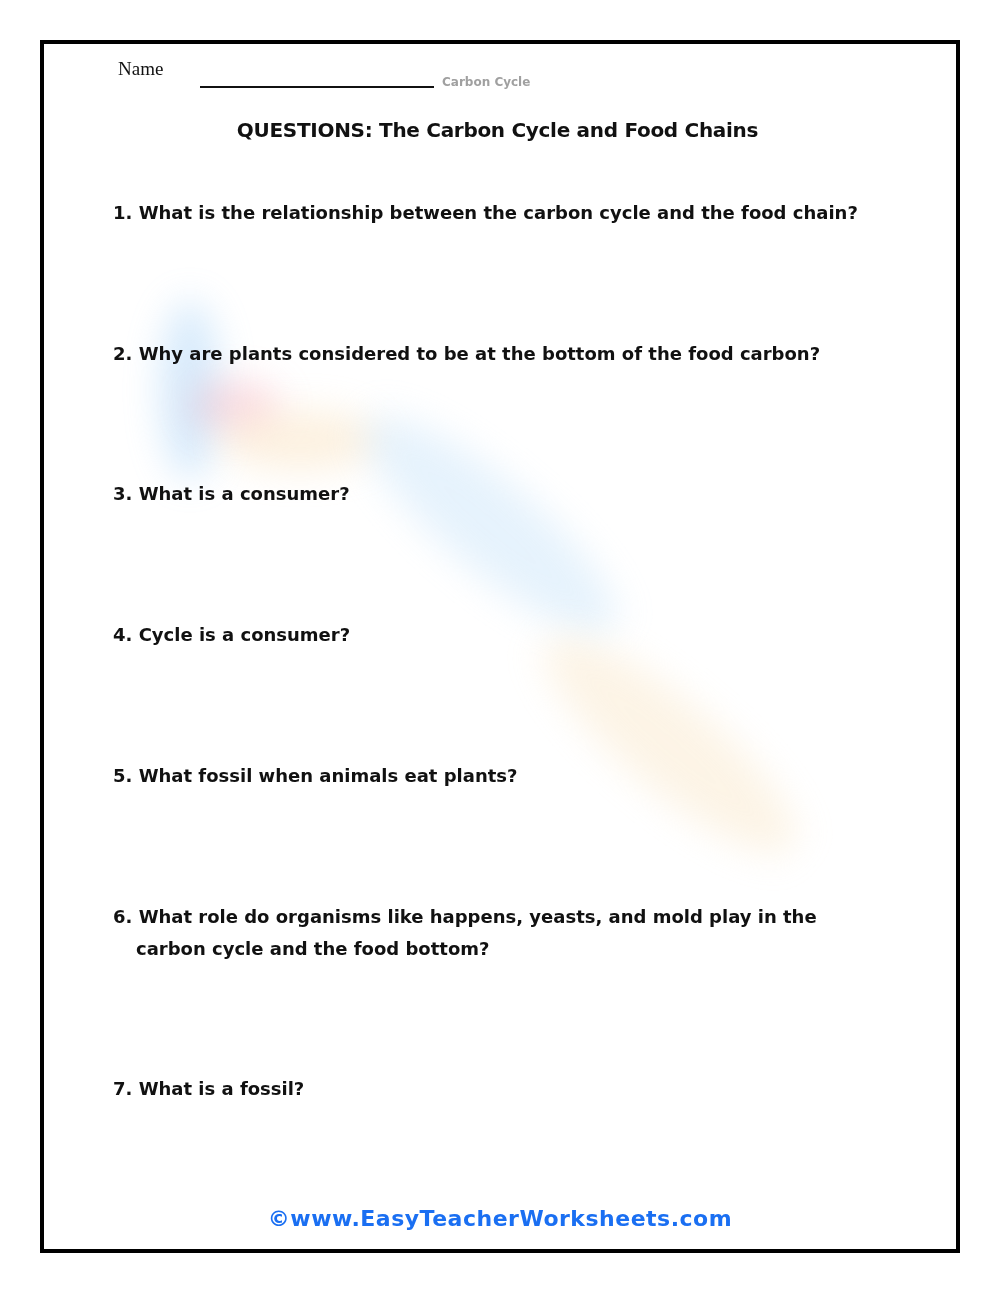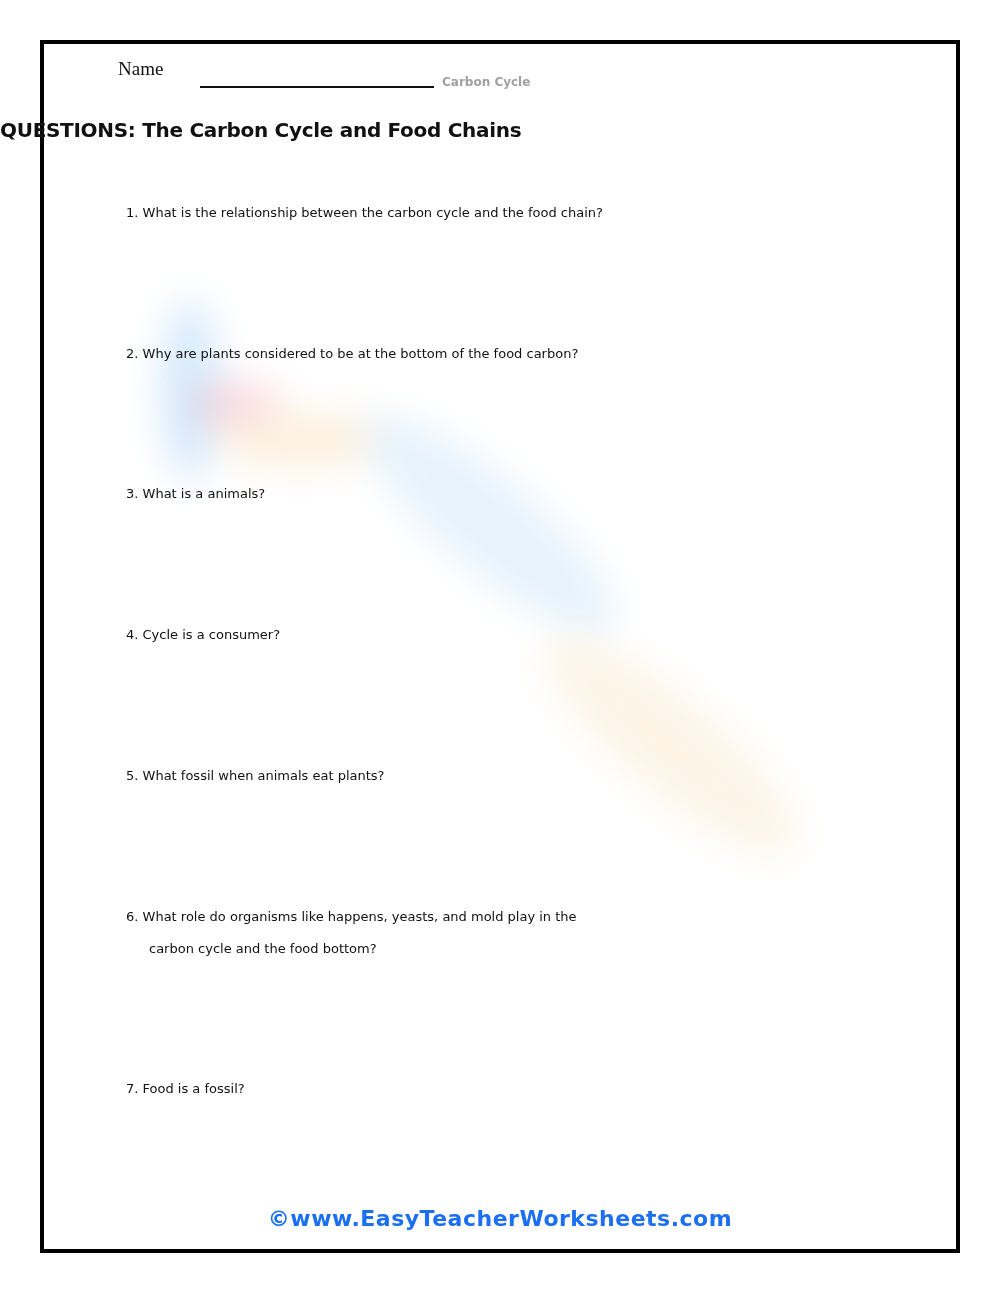--- a/index.html
+++ b/index.html
@@ -6,22 +6,22 @@
   body { width: 1000px; height: 1294px; position: relative; overflow: hidden; font-family: "DejaVu Sans", sans-serif; color: #111; }
   .page-border {
     position: absolute; left: 40px; top: 40px; width: 912px; height: 1205px;
     border: 4px solid #000; box-sizing: content-box;
   }
   .watermark { position: absolute; pointer-events: none; }
   .wm-blob { position: absolute; border-radius: 50%; filter: blur(18px); opacity: 0.35; }
   .name-label { position: absolute; left: 118px; top: 58px; font-size: 19px; font-family: Liberation Serif, serif; color: #111; }
   .name-line { position: absolute; left: 200px; top: 86px; width: 234px; height: 0; border-bottom: 2px solid #111; }
   .topic-label { position: absolute; left: 442px; top: 63px; font-size: 12px; font-weight: bold; color: #a0a0a0; font-family: "DejaVu Sans", sans-serif; margin-top: 12px; }
-  .title { position: absolute; left: 0; width: 995px; top: 118px; text-align: left; font-size: 20px; font-weight: bold; letter-spacing: -0.3px; }
-  .question { position: absolute; left: 126px; font-size: 13px; line-height: 32px; width: 780px; }
+  .title { position: absolute; left: 0; width: 995px; top: 118px; text-align: center; font-size: 20px; font-weight: bold; letter-spacing: -0.3px; }
+  .question { position: absolute; left: 113px; font-size: 18px; line-height: 32px; width: 780px; font-weight: bold; }
   .question .num { display: inline-block; }
   .question .cont { padding-left: 23px; display: block; }
   .footer { position: absolute; left: 0; width: 1000px; top: 1206px; text-align: center; font-size: 22px; font-weight: bold; color: #1a6ff2; letter-spacing: 0.5px; }
 </style>
 </head>
 <body>
 
 <div class="page-border"></div>
 
 <div class="watermark" style="left:130px; top:280px; width:780px; height:700px;">
@@ -43,37 +43,37 @@
   <span>What is the relationship between the carbon cycle and the food chain?</span>
 </div>
 
 <div class="question" style="top:338px;">
   <span class="num">2.</span>
   <span>Why are plants considered to be at the bottom of the food carbon?</span>
 </div>
 
 <div class="question" style="top:478px;">
   <span class="num">3.</span>
-  <span>What is a animals?</span>
+  <span>What is a consumer?</span>
 </div>
 
 <div class="question" style="top:619px;">
   <span class="num">4.</span>
   <span>Cycle is a consumer?</span>
 </div>
 
 <div class="question" style="top:760px;">
   <span class="num">5.</span>
   <span>What fossil when animals eat plants?</span>
 </div>
 
 <div class="question" style="top:901px;">
   <span class="num">6.</span>
   <span>What role do organisms like happens, yeasts, and mold play in the</span>
   <span class="cont">carbon cycle and the food bottom?</span>
 </div>
 
 <div class="question" style="top:1073px;">
   <span class="num">7.</span>
-  <span>Food is a fossil?</span>
+  <span>What is a fossil?</span>
 </div>
 
 <div class="footer">©www.EasyTeacherWorksheets.com</div>
 
 </body></html>

